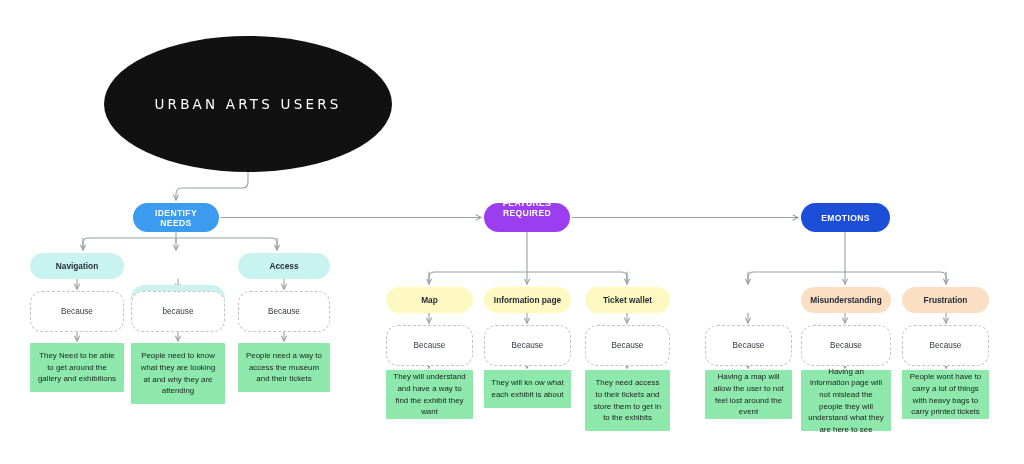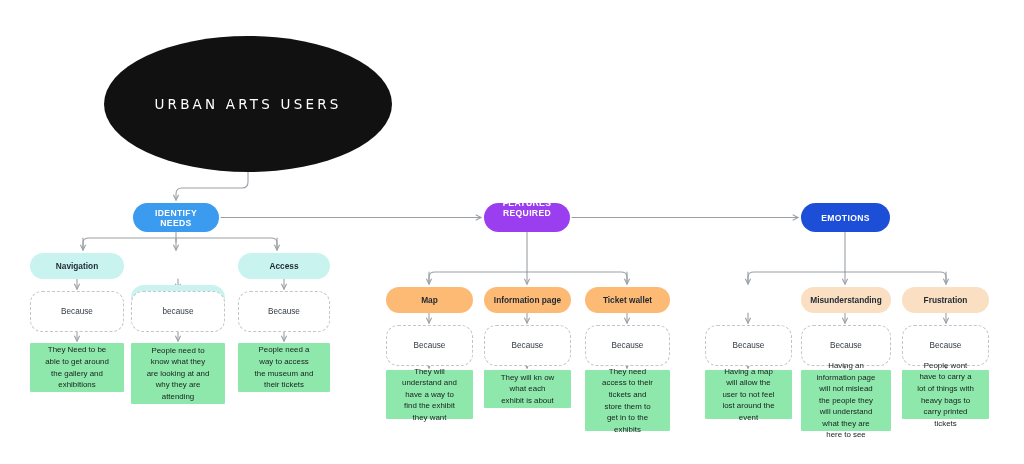--- a/index.html
+++ b/index.html
@@ -36,21 +36,21 @@
   .n-features{left:484px;top:203px;width:86px;background:#9b3ef0;align-items:flex-end;}
   .n-emotions{left:801px;top:203px;width:89px;background:#1d4ed8;}
 
   
   .pill-sub{
     height:26px;border-radius:13px;
     font-size:8.3px;font-weight:600;color:#1f2733;
     padding:0 6px;
   }
   .cy{background:#c9f3ef;}
-  .lv{background:#fdba74;}
+  .lv{background:#fef9c3;}
   .pc{background:#fadfc2;}
 
   .s1{left:30px;top:253px;width:94px;}
   .s2{left:131px;top:253px;width:94px;margin-top:32px;}
   .s3{left:238px;top:253px;width:92px;}
   .s4{left:386px;top:287px;width:87px;}
   .s5{left:484px;top:287px;width:87px;}
   .s6{left:585px;top:287px;width:85px;}
   .s7{left:705px;top:287px;width:87px;}
   .s8{left:801px;top:287px;width:90px;}
@@ -68,21 +68,21 @@
   .b5{left:484px;top:325px;width:87px;}
   .b6{left:585px;top:325px;width:85px;}
   .b7{left:705px;top:325px;width:87px;}
   .b8{left:801px;top:325px;width:90px;}
   .b9{left:902px;top:325px;width:87px;}
 
   
   .outcome{
     background:#8ee8ac;border-radius:1px;
     font-size:7.9px;line-height:11.6px;color:#17201b;
-    padding:6px 15px;font-weight:500;
+    padding:6px 7px;font-weight:500;
   }
   .o1{left:30px;top:343px;width:94px;height:49px;}
   .o2{left:131px;top:343px;width:94px;height:61px;}
   .o3{left:238px;top:343px;width:92px;height:49px;}
   .o4{left:386px;top:370px;width:87px;height:49px;}
   .o5{left:484px;top:370px;width:87px;height:38px;}
   .o6{left:585px;top:370px;width:85px;height:61px;}
   .o7{left:705px;top:370px;width:87px;height:49px;}
   .o8{left:801px;top:370px;width:90px;height:61px;}
   .o9{left:902px;top:370px;width:87px;height:49px;}

